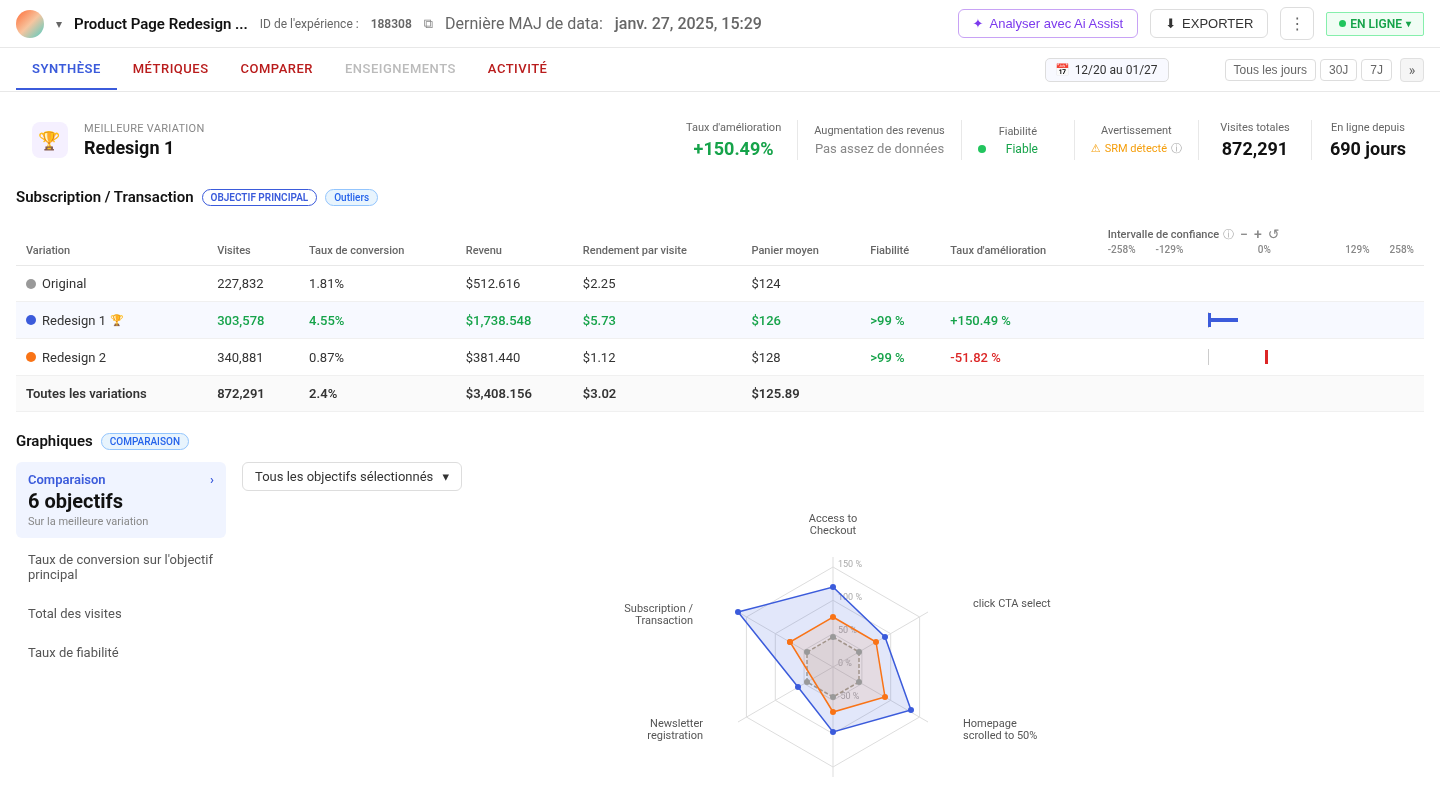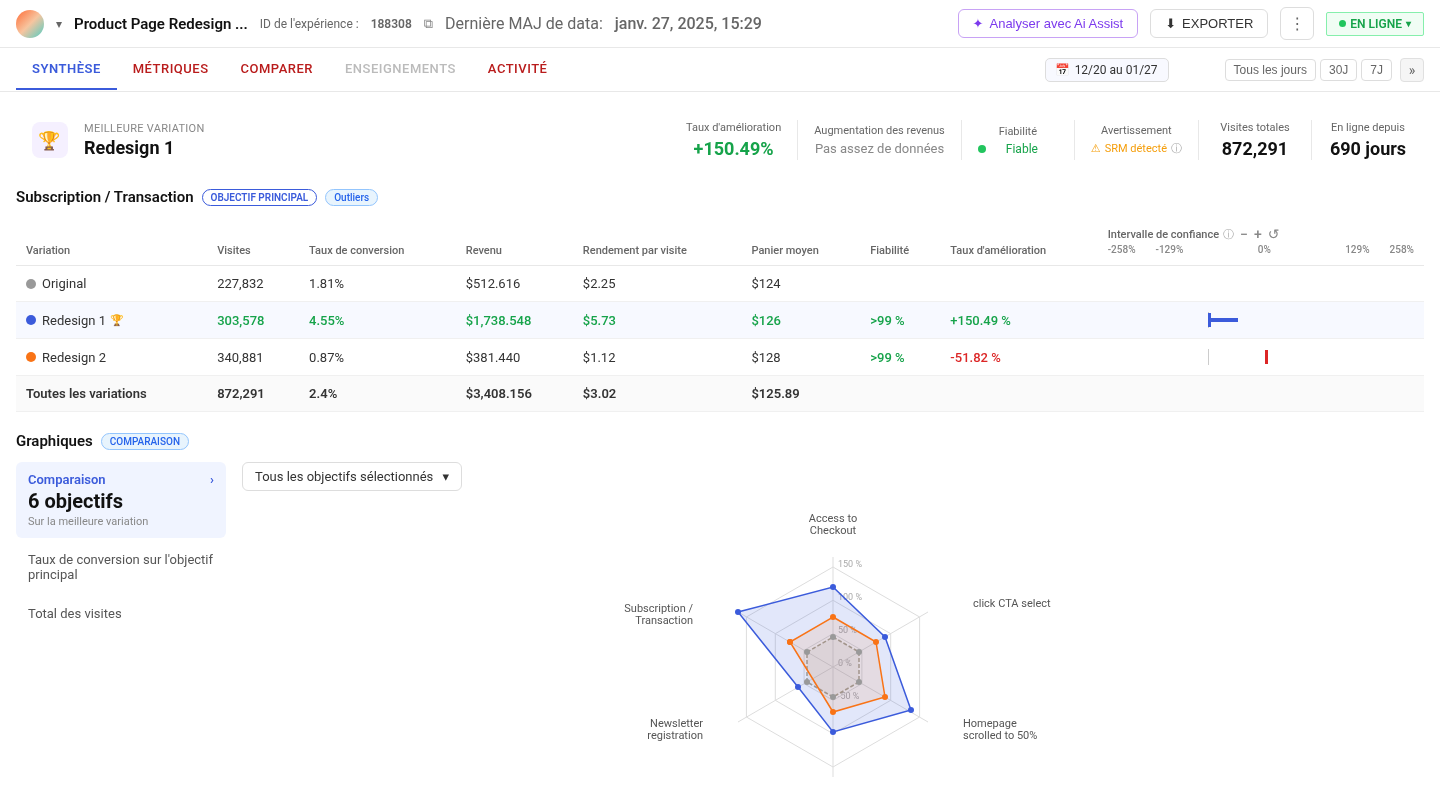--- a/index.html
+++ b/index.html
@@ -326,20 +326,23 @@
           </div>
           <div class="chart-nav-count">6 objectifs</div>
           <div class="chart-nav-sub">Sur la meilleure variation</div>
         </div>
         <div class="chart-nav-item-secondary">
           <div class="chart-nav-item-label">Taux de conversion sur l'objectif principal</div>
         </div>
         <div class="chart-nav-item-secondary">
           <div class="chart-nav-item-label">Total des visites</div>
         </div>
+        <div class="chart-nav-item-secondary">
+          <div class="chart-nav-item-label">Taux de fiabilité</div>
+        </div>
       </div>
 
       <div class="charts-main">
         <div class="dropdown-select">
           <span>Tous les objectifs sélectionnés</span>
           <span style="margin-left:auto;">▾</span>
         </div>
 
         <div class="radar-container">
           <svg class="radar" width="500" height="300" viewBox="0 0 500 300">

